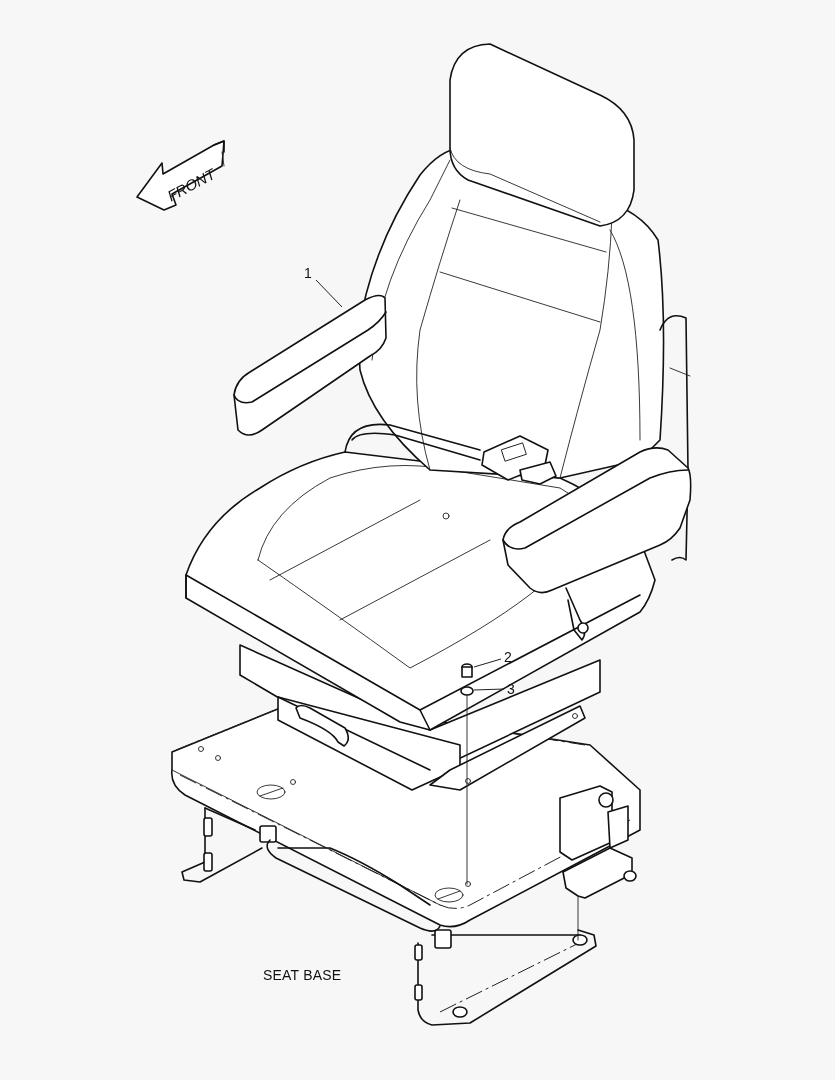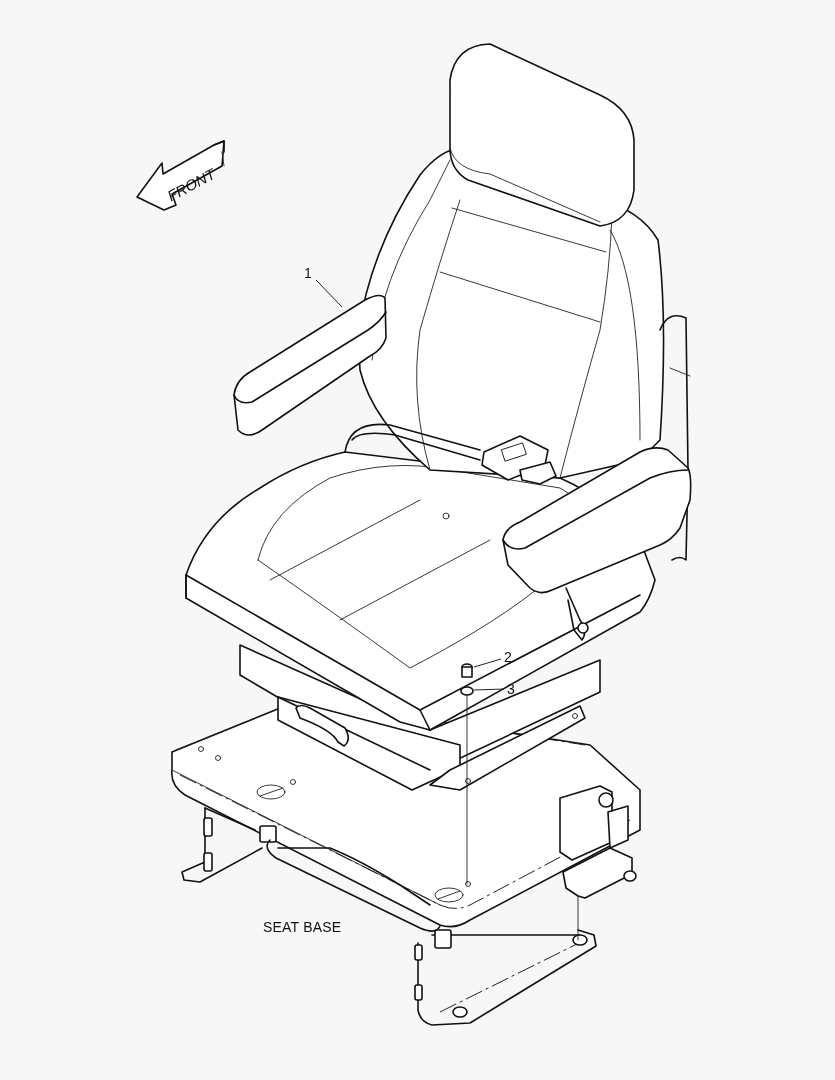--- a/index.html
+++ b/index.html
@@ -151,14 +151,14 @@
 
     <line class="leader" x1="316" y1="280" x2="342" y2="307"></line>
     <line class="leader" x1="474" y1="667" x2="501" y2="659"></line>
     <line class="leader" x1="474" y1="690" x2="504" y2="689"></line>
   </svg>
 
   <span class="callout" style="left:304px; top:266px;">1</span>
   <span class="callout" style="left:504px; top:650px;">2</span>
   <span class="callout" style="left:507px; top:682px;">3</span>
 
-  <span class="label" style="left:263px; top:920px;">SEAT BASE</span>
+  <span class="label" style="left:263px; top:968px;">SEAT BASE</span>
 </div>
 
 </body></html>

